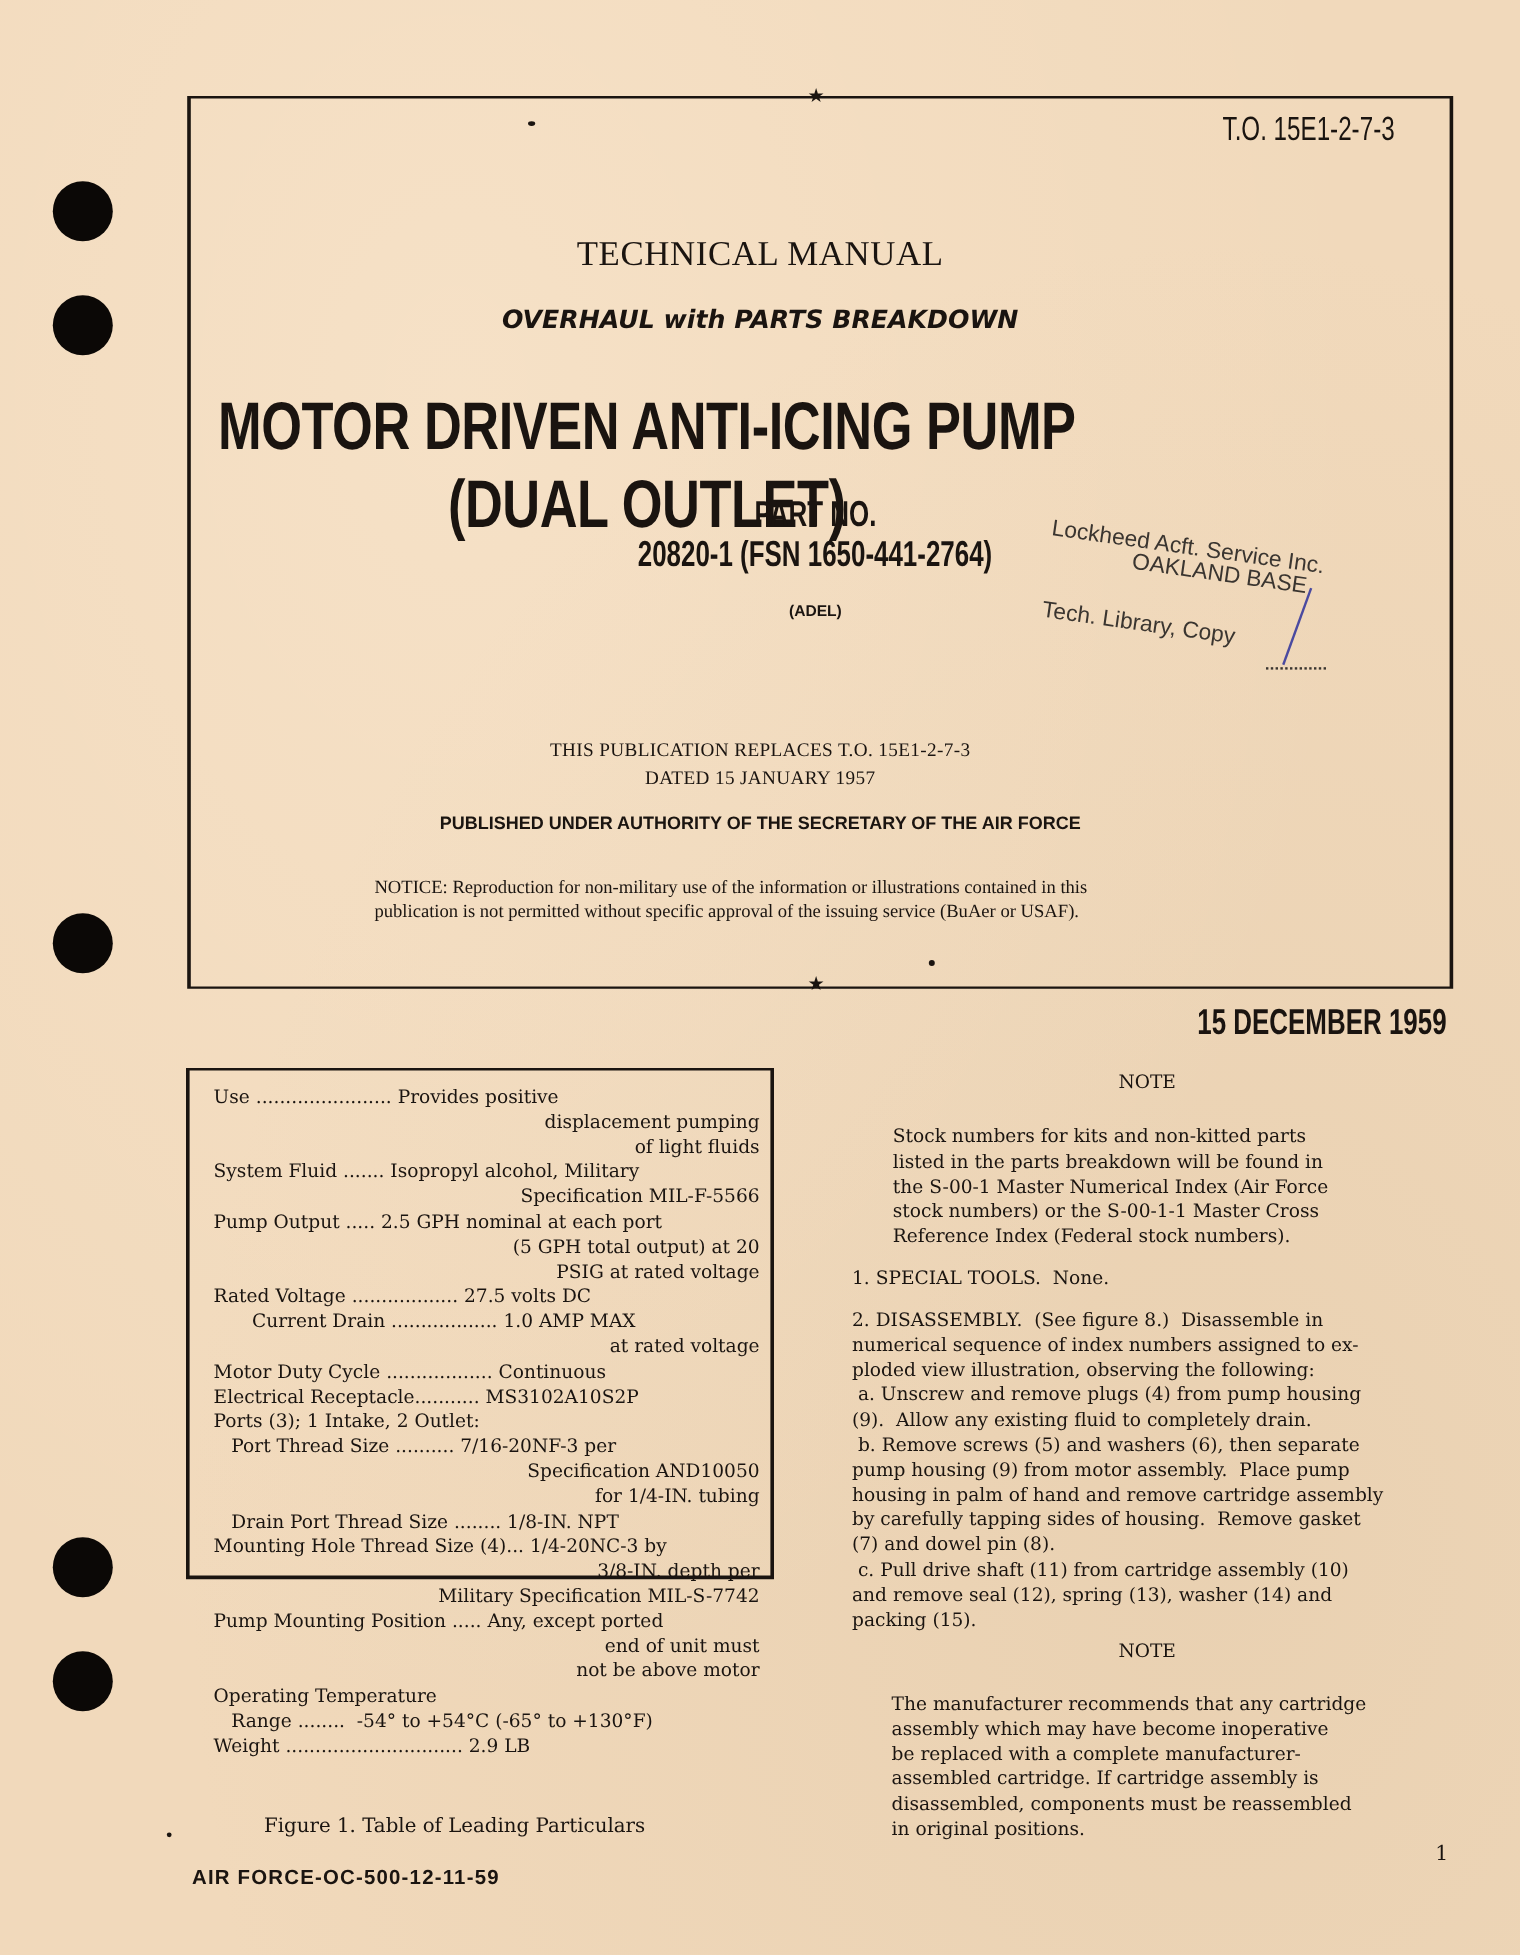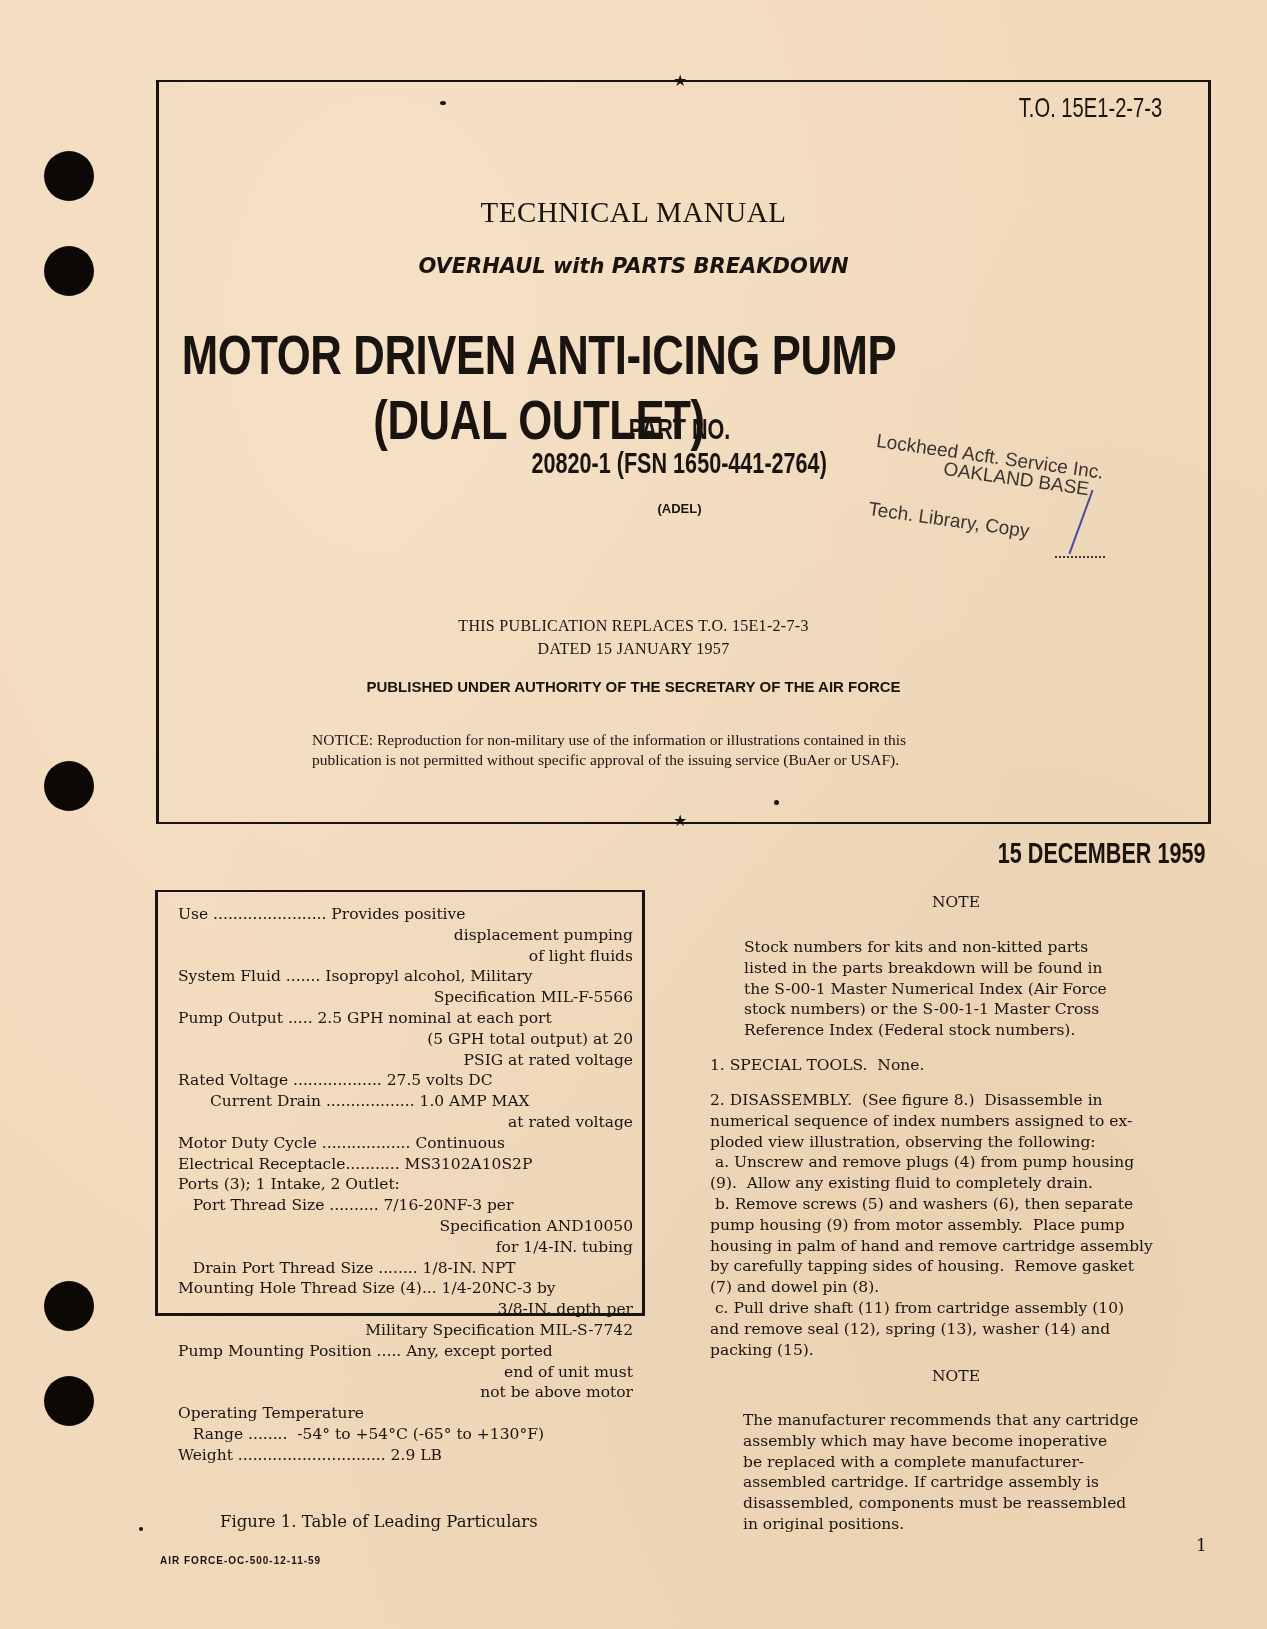--- a/index.html
+++ b/index.html
@@ -42,21 +42,21 @@
     .pubdate { position: absolute; right: 62px; top: 836px; text-align: right; }
     .pubdate span { font-family: "Liberation Sans", sans-serif; font-weight: bold; font-size: 30px; display: inline-block; transform: scaleX(0.72); transform-origin: right top; }
     .particulars {
       position: absolute; left: 155px; top: 890px; width: 484px; height: 421px;
       border: 2px solid #1a1410; border-width: 2px 3px 3px 3px;
       font-family: "DejaVu Serif", serif; font-size: 15.5px; line-height: 20.8px;
     }
     .prow { position: absolute; left: 20px; width: 455px; white-space: pre; }
     .prow.r { text-align: right; }
     .fig-caption { position: absolute; left: 220px; top: 1512px; font-family: "DejaVu Serif", serif; font-size: 16.5px; }
-    .printcode { position: absolute; left: 160px; top: 1555px; font-family: "Liberation Sans", sans-serif; font-weight: bold; font-size: 10px; letter-spacing: 1px; }
+    .printcode { position: absolute; left: 160px; top: 1555px; font-family: "Liberation Sans", sans-serif; font-weight: bold; font-size: 17px; letter-spacing: 1px; }
     .note-h { position: absolute; left: 700px; width: 512px; text-align: center; font-family: "DejaVu Serif", serif; font-size: 15.5px; }
     .para { position: absolute; font-family: "DejaVu Serif", serif; font-size: 15.5px; line-height: 20.8px; white-space: pre; }
     .page-num { position: absolute; left: 1196px; top: 1535px; font-family: "DejaVu Serif", serif; font-size: 17px; }
     .speck { position: absolute; background: #1a1410; border-radius: 50%; }
   </style>
 </head>
 <body>
 
 <div class="hole" style="top:151px;"></div>
 <div class="hole" style="top:246px;"></div>

